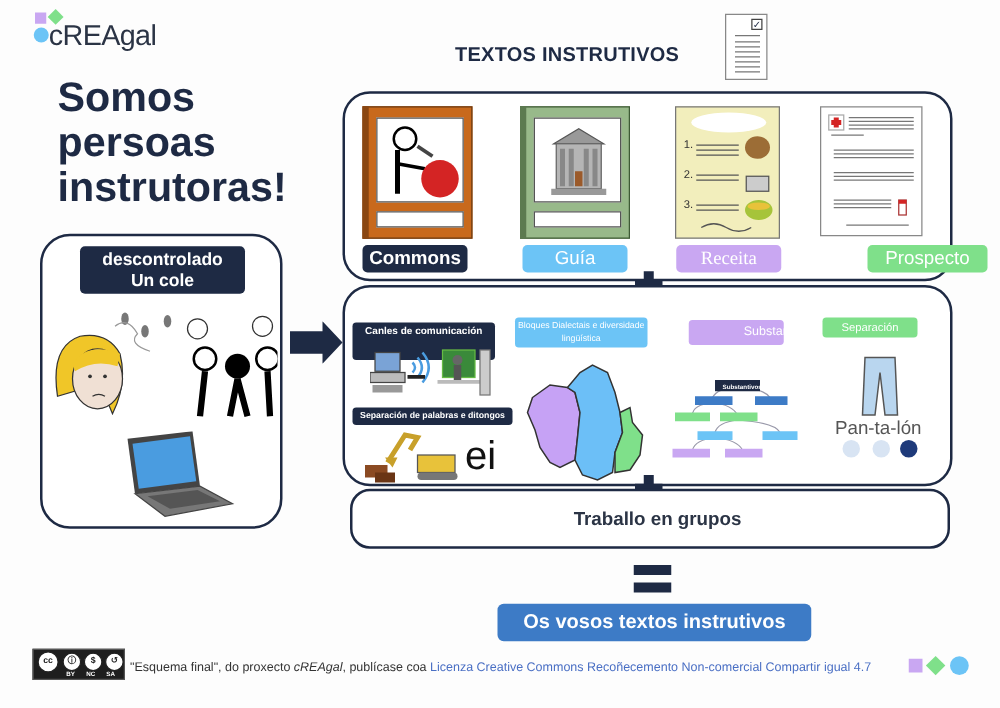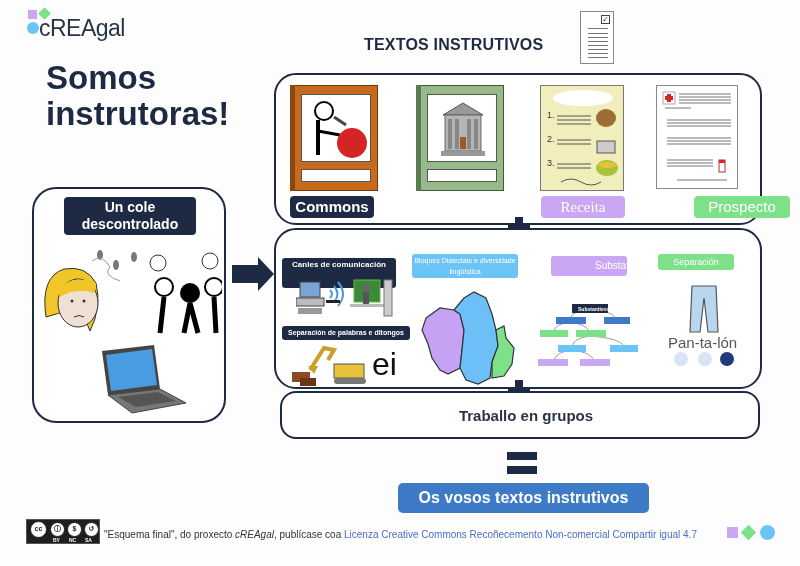--- a/index.html
+++ b/index.html
@@ -63,20 +63,21 @@
 
 <div class="abs logo">
   <div class="sq"></div>
   <div class="dia"></div>
   <div class="ci"></div>
   <div class="txt">cREAgal</div>
 </div>
 
 <div class="abs headline">
   <div>Somos</div>
+  <div>persoas</div>
   <div>instrutoras!</div>
 </div>
 
 <div class="abs top-title">TEXTOS INSTRUTIVOS</div>
 <div class="abs doc-icon">
   <div class="chk">✓</div>
   <div class="ln" style="top:16px"></div>
   <div class="ln" style="top:21px"></div>
   <div class="ln" style="top:25px"></div>
   <div class="ln" style="top:29px"></div>
@@ -114,20 +115,21 @@
         <rect x="20" y="24" width="4" height="30" fill="#888"></rect>
         <rect x="27" y="24" width="4" height="30" fill="#888"></rect>
         <rect x="39" y="24" width="4" height="30" fill="#888"></rect>
         <rect x="46" y="24" width="4" height="30" fill="#888"></rect>
         <rect x="32" y="42" width="6" height="12" fill="#9b5a2a"></rect>
         <rect x="13" y="56" width="44" height="5" fill="#999"></rect>
       </svg>
     </div>
     <div class="book-slot" style="left:11px;top:84px;width:70px;height:13px;"></div>
   </div>
+  <div class="label-pill" style="left:142px;top:121px;width:84px;height:22px;line-height:22px;font-size:15px;background:#6cc4f6;color:#fff;font-weight:normal;">Guía</div>
 
   <div class="book" style="left:264px;top:10px;width:84px;height:106px;background:#f2eebc;border:1px solid #777;">
     <svg width="84" height="106" viewBox="0 0 84 106">
       <ellipse cx="42" cy="12" rx="30" ry="8" fill="#fff"></ellipse>
       <text x="6" y="32" font-size="9" fill="#333">1.</text>
       <line x1="16" y1="30" x2="50" y2="30" stroke="#555"></line>
       <line x1="16" y1="34" x2="50" y2="34" stroke="#555"></line>
       <line x1="16" y1="38" x2="50" y2="38" stroke="#555"></line>
       <ellipse cx="65" cy="32" rx="10" ry="9" fill="#9c6d36"></ellipse>
       <text x="6" y="56" font-size="9" fill="#333">2.</text>
@@ -252,22 +254,22 @@
 </div>
 
 <div class="plus" style="left:508px;top:380px;"></div>
 
 <div class="abs panel p-grp">
   <div style="position:absolute;left:12px;right:0;top:14px;text-align:center;font-size:15px;font-weight:bold;color:#2b3445;">Traballo en grupos</div>
 </div>
 
 <div class="abs panel p-left">
   <div class="label-pill" style="left:30px;top:8px;width:132px;height:38px;background:#1e2a44;color:#fff;font-size:14px;line-height:17px;padding-top:2px;">
+    <div>descontrolado</div>
     <div>Un cole</div>
-    <div>descontrolado</div>
   </div>
   <div style="position:absolute;left:6px;top:58px;width:182px;height:90px;">
     <svg width="182" height="90" viewBox="0 0 182 90">
       <path d="M6,70 Q0,30 24,22 Q46,18 56,36 Q62,60 50,84 L40,60 Z" fill="#f0c628" stroke="#333"></path>
       <ellipse cx="38" cy="56" rx="20" ry="24" fill="#f0e0d4" stroke="#333"></ellipse>
       <path d="M18,44 Q30,26 56,36 L54,46 Q36,40 20,50 Z" fill="#f0c628"></path>
       <circle cx="32" cy="54" r="1.5" fill="#333"></circle>
         <circle cx="44" cy="54" r="1.5" fill="#333"></circle>
       <path d="M34,70 q5,-3 10,0" stroke="#333" fill="none"></path>
       <g fill="#777">

